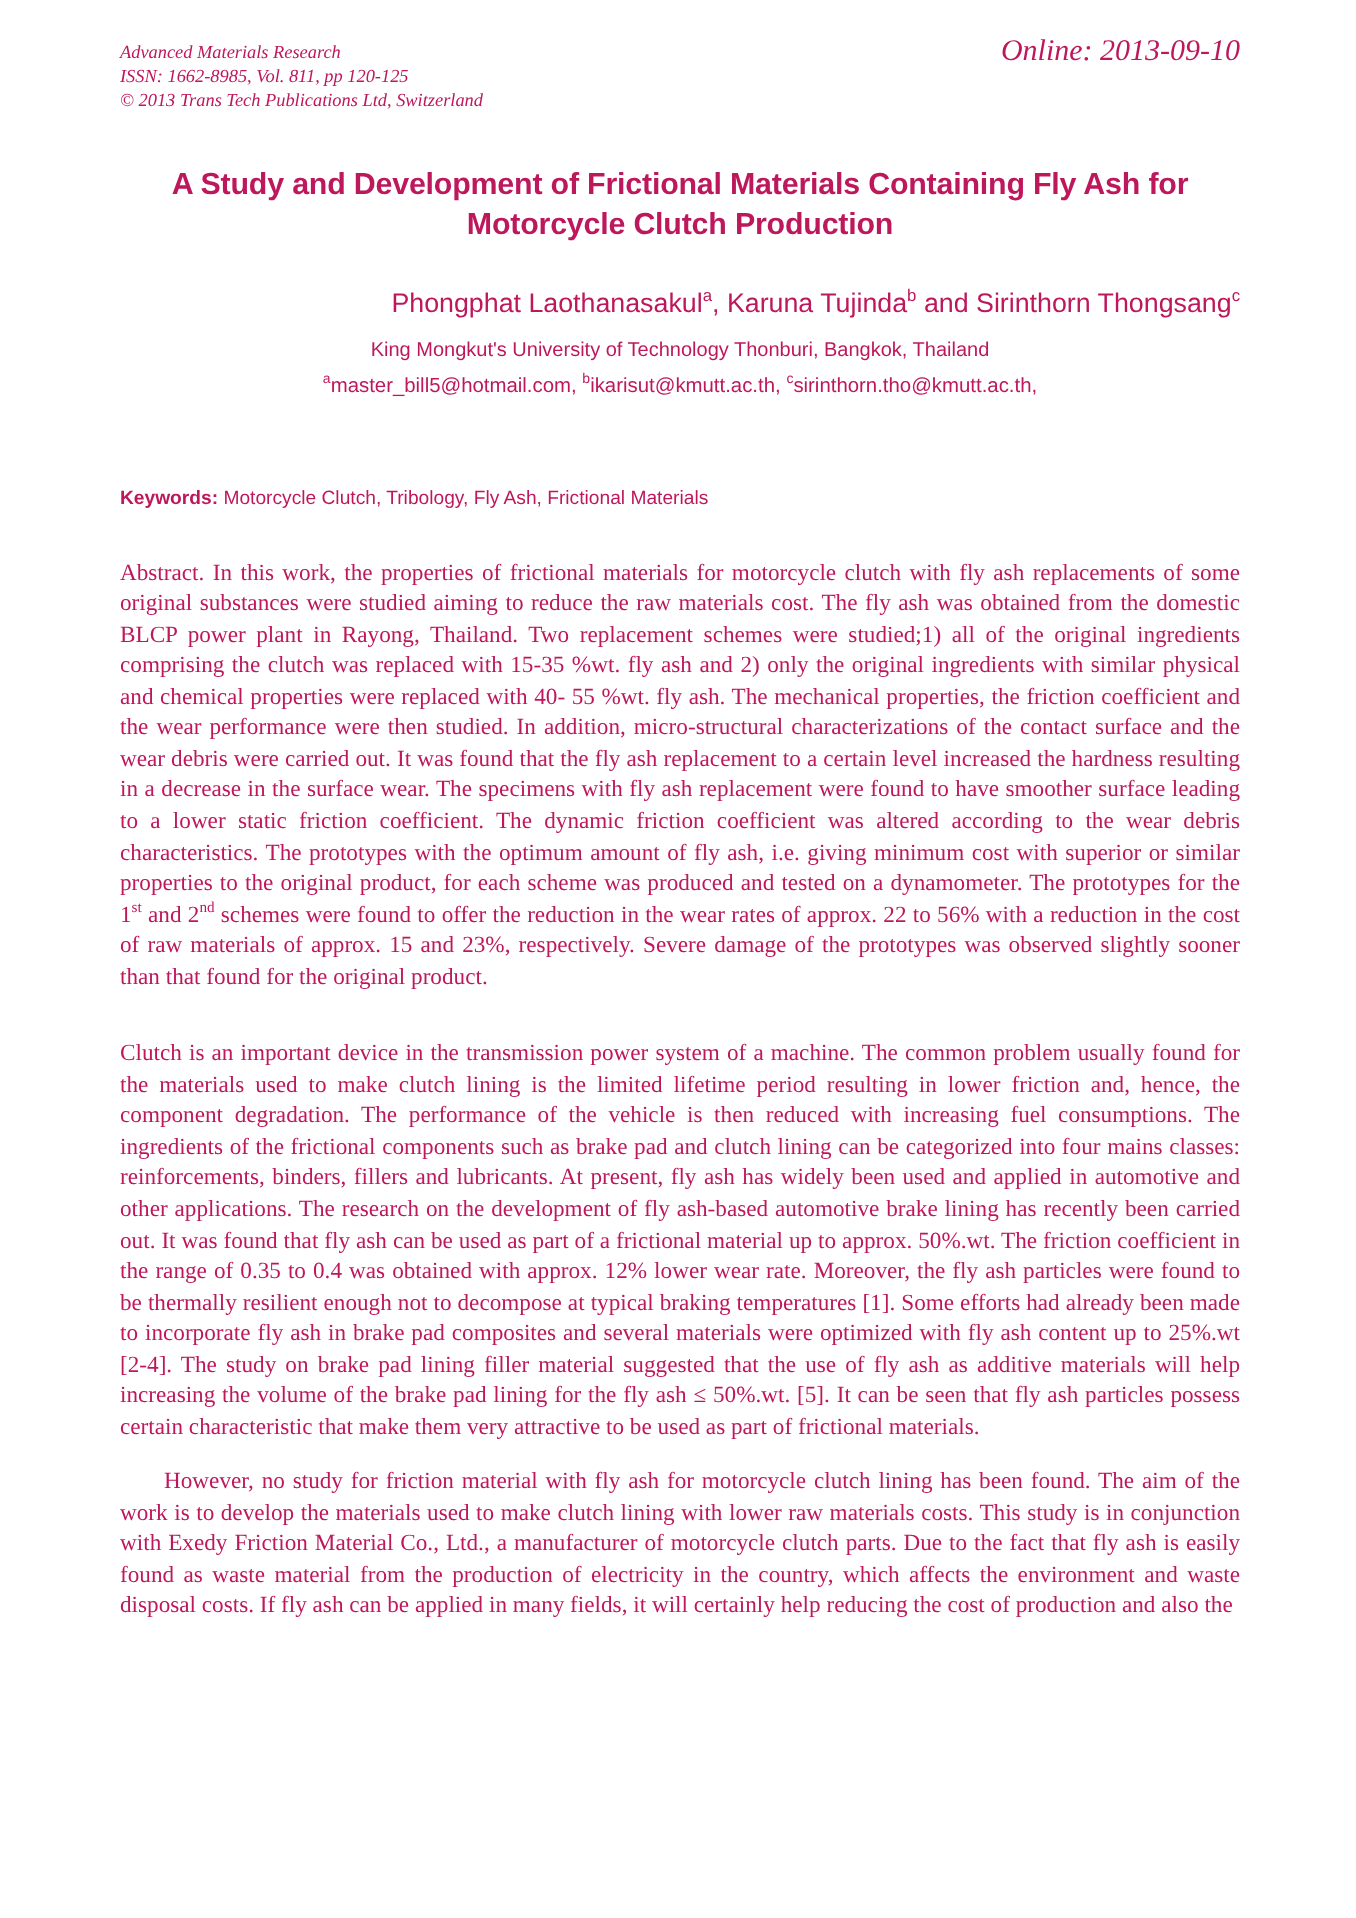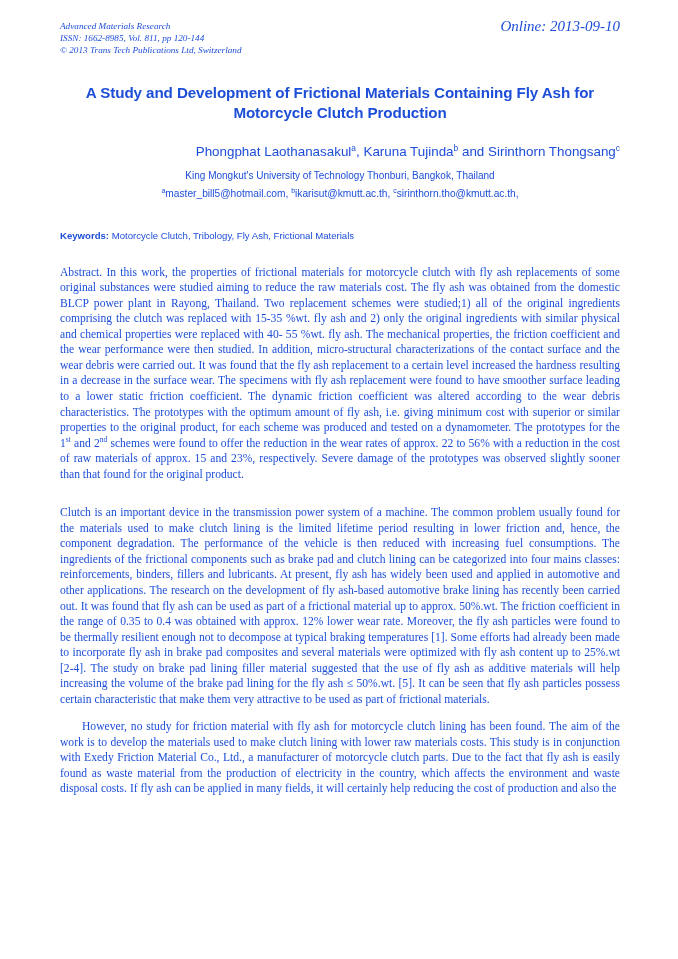--- a/index.html
+++ b/index.html
@@ -9,21 +9,21 @@
     background: #8a8a8a;
   }
   .page {
     position: relative;
     width: 678px;
     height: 959px;
     background: #ffffff;
     overflow: hidden;
     box-sizing: border-box;
     font-family: "Liberation Serif", "DejaVu Serif", serif;
-    color: #1d4ed8;
+    color: #be185d;
   }
   .content {
     position: absolute;
     left: 60px;
     top: 0;
     width: 560px;
   }
 
   
   .journal-header {
@@ -78,21 +78,21 @@
     margin-top: 4px;
     font-family: "Liberation Sans", "DejaVu Sans", sans-serif;
     font-size: 10.2px;
     line-height: 14px;
     text-align: center;
   }
   .emails sup { font-size: 7px; vertical-align: super; line-height: 0; }
 
   
   .keywords {
-    margin-top: 28px;
+    margin-top: 42px;
     font-family: "Liberation Sans", "DejaVu Sans", sans-serif;
     font-size: 9.6px;
     line-height: 13px;
     text-align: left;
   }
   .keywords .kw-label {
     font-weight: bold;
   }
 
   
@@ -133,21 +133,21 @@
   }
 </style>
 </head>
 <body>
 
 <div class="page">
   <div class="content">
 
     <div class="journal-header">
       <span class="line">Advanced Materials Research</span>
-      <span class="line">ISSN: 1662-8985, Vol. 811, pp 120-144</span>
+      <span class="line">ISSN: 1662-8985, Vol. 811, pp 120-125</span>
       <span class="line">© 2013 Trans Tech Publications Ltd, Switzerland</span>
       <span class="online">Online: 2013-09-10</span>
     </div>
 
     <h1 class="paper-title">A Study and Development of Frictional Materials Containing Fly Ash for Motorcycle Clutch Production</h1>
 
     <div class="authors">
       <span>Phongphat Laothanasakul</span><sup>a</sup><span>, </span><span>Karuna Tujinda</span><sup>b</sup><span> and </span><span>Sirinthorn Thongsang</span><sup>c</sup>
     </div>
 

